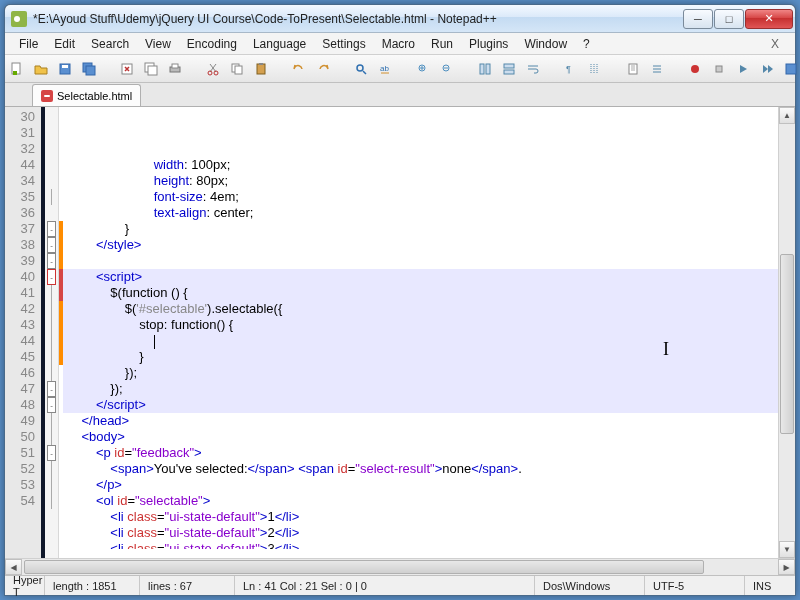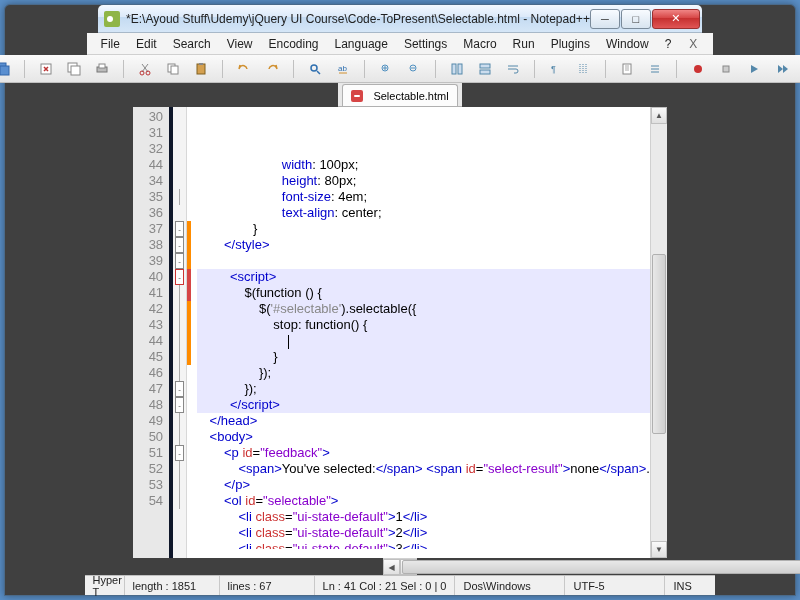--- a/index.html
+++ b/index.html
@@ -1,50 +1,50 @@
 <!DOCTYPE html>
 <html><head>
 <meta charset="utf-8">
 <style>
 * { margin: 0; padding: 0; box-sizing: border-box; font-family: "Segoe UI", Tahoma, sans-serif; }
 body { background: #5a8fc7; width: 800px; height: 600px; overflow: hidden; position: relative; }
-.window { position: absolute; left: 4px; top: 4px; width: 792px; height: 592px; background: #404040; border: 1px solid #4a6a8a; border-radius: 6px 6px 0 0; box-shadow: 0 0 8px rgba(0,0,0,0.4); display: flex; flex-direction: column; align-items: center; }
+.window { position: absolute; left: 4px; top: 4px; width: 792px; height: 592px; background: #404040; border: 1px solid #4a6a8a; border-radius: 6px 6px 0 0; box-shadow: 0 0 8px rgba(0,0,0,0.4); display: flex; flex-direction: column; }
 .titlebar { height: 28px; background: linear-gradient(to bottom, #f4f9ff 0%, #dbe9f9 45%, #c4dbf2 46%, #d5e6f7 100%); border-radius: 5px 5px 0 0; display: flex; align-items: center; padding: 0 2px; border-bottom: 1px solid #a8b8c8; }
 .titlebar .icon { width: 16px; height: 16px; margin: 0 4px; background: #8fb547; border-radius: 2px; position: relative; }
 .titlebar .icon::after { content: ''; position: absolute; left: 3px; top: 5px; width: 6px; height: 6px; background: #fff; border-radius: 50%; }
 .titlebar .title { flex: 1; font-size: 12px; color: #222; padding-left: 2px; }
 .winbtns { display: flex; gap: 1px; }
 .winbtn { width: 30px; height: 20px; border: 1px solid #7a8a9a; border-radius: 3px; display: flex; align-items: center; justify-content: center; font-size: 11px; background: linear-gradient(to bottom, #f8fbff, #d8e4f0); color: #333; }
 .winbtn.close { width: 48px; background: linear-gradient(to bottom, #f08585, #d64545 45%, #c63030 46%, #e05555); color: #fff; border-color: #9a3030; }
 .menubar { height: 22px; background: #f4f4f4; display: flex; align-items: center; padding: 0 6px; font-size: 12px; color: #222; border-bottom: 1px solid #d0d0d0; }
 .menubar span { padding: 2px 8px; }
 .menubar .help { margin-left: 0; }
 .menubar .x { margin-left: auto; padding: 2px 10px; color: #666; }
 .toolbar { height: 28px; background: linear-gradient(to bottom, #fafafa, #e6e6e6); border-bottom: 1px solid #c0c0c0; display: flex; align-items: center; padding: 0 4px; gap: 8px; }
 .tbtn { width: 20px; height: 20px; border: 1px solid transparent; border-radius: 2px; display: inline-flex; align-items: center; justify-content: center; }
 .tbtn svg { width: 14px; height: 14px; }
 .tsep { width: 1px; height: 18px; background: #c0c0c0; margin: 0 3px; }
 .tabbar { height: 24px; background: #e8e8e8; border-bottom: 1px solid #b0b0b0; display: flex; align-items: flex-end; padding: 0 4px; }
-.tab { height: 22px; background: #fcfcfc; border: 1px solid #b0b0b0; border-bottom: none; border-radius: 3px 3px 0 0; padding: 0 8px; display: flex; align-items: center; font-size: 11px; gap: 10px; }
+.tab { height: 22px; background: #fcfcfc; border: 1px solid #b0b0b0; border-bottom: none; border-radius: 3px 3px 0 0; padding: 0 8px; display: flex; align-items: center; font-size: 11px; gap: 4px; margin-left: 23px; }
 .tab .dot { width: 12px; height: 12px; background: #d64545; border-radius: 2px; display: flex; align-items: center; justify-content: center; }
 .tab .dot::after { content: ''; width: 6px; height: 2px; background: #fff; border-radius: 1px; }
 .editor { flex: 1; display: flex; background: #fff; position: relative; overflow: hidden; }
 .gutter { width: 40px; background: #e8e8e8; border-right: 4px solid #0f172a; font-family: "Courier New", monospace; font-size: 13px; color: #888; text-align: right; padding-top: 2px; }
 .gutter div { height: 16px; padding-right: 6px; line-height: 16px; }
 .foldcol { width: 14px; background: #f4f4f4; border-right: 1px solid #d8d8d8; padding-top: 2px; }
 .foldcol div { height: 16px; display: flex; align-items: center; justify-content: center; position: relative; }
 .fold-box { width: 9px; height: 9px; border: 1px solid #888; background: #fff; font-size: 8px; line-height: 7px; text-align: center; color: #555; }
 .fold-line { width: 1px; height: 16px; background: #aaa; }
 .changecol { width: 4px; background: #fff; padding-top: 2px; }
 .changecol div { height: 16px; }
 .ch-orange { background: #ff8c00; }
 .ch-red { background: #d64545; }
 .code { flex: 1; font-family: "Courier New", monospace; font-size: 13px; line-height: 16px; padding-top: 2px; position: relative; white-space: pre; color: #000; }
 .code .line { height: 16px; padding-left: 4px; }
-.code .hl { background: #e8e8ff; margin-left: 6px; }
+.code .hl { background: #e8e8ff; }
 .kw { color: #0000cc; }
 .fn { color: #000; }
 .str { color: #888; }
 .attr { color: #cc3333; }
 .tag { color: #0000cc; }
 .val { color: #8800cc; }
 .cursor { display: inline-block; width: 1px; height: 14px; background: #000; vertical-align: middle; }
 .textcursor { position: absolute; font-family: serif; font-size: 18px; color: #000; }
 .vscroll { width: 17px; background: #f0f0f0; border-left: 1px solid #d0d0d0; display: flex; flex-direction: column; }
 .vscroll .arrow { height: 17px; background: linear-gradient(to bottom, #fafafa, #e0e0e0); border: 1px solid #c0c0c0; display: flex; align-items: center; justify-content: center; font-size: 8px; color: #555; }

